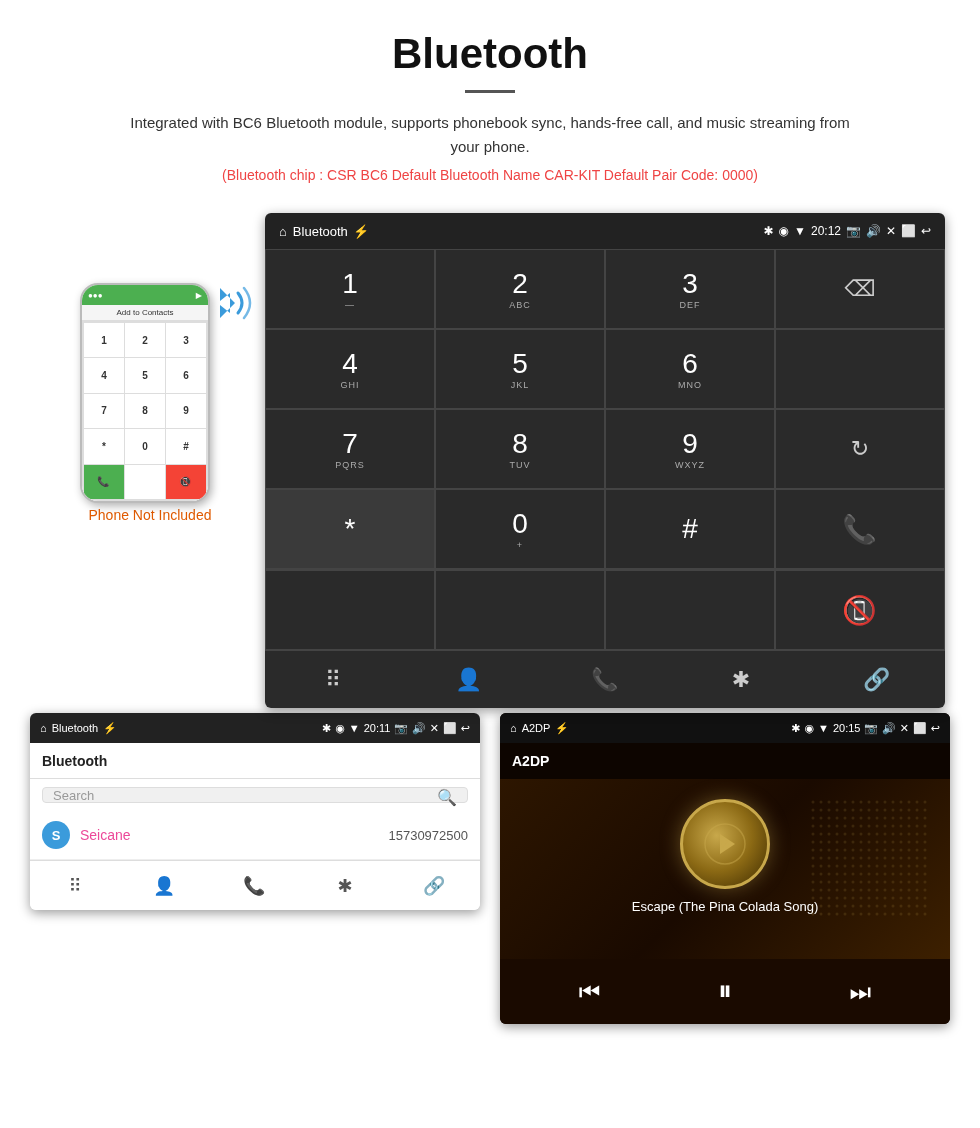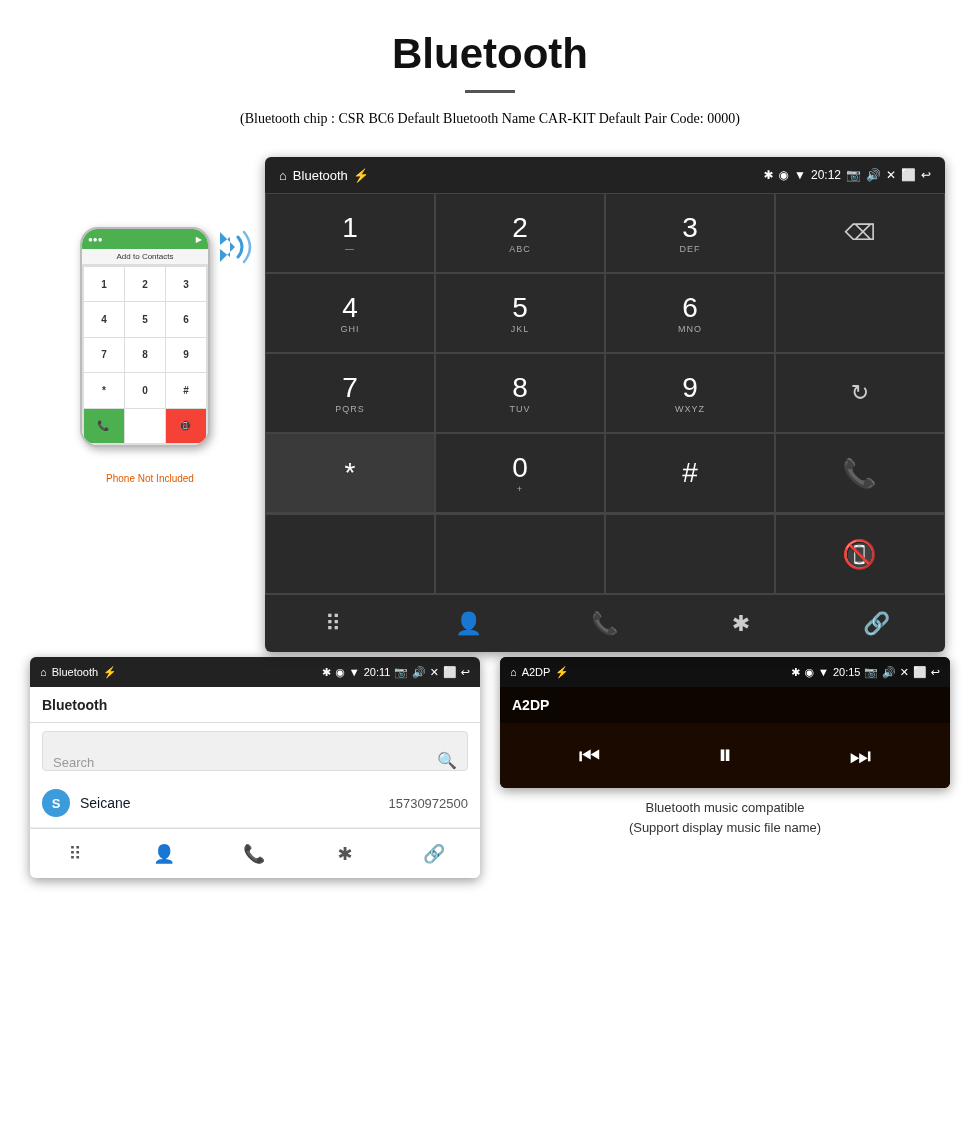--- a/index.html
+++ b/index.html
@@ -29,23 +29,22 @@
     }
     .description-text {
       font-size: 15px;
       color: #333;
       line-height: 1.6;
       max-width: 750px;
       margin: 0 auto 8px;
     }
     .specs-line {
       font-size: 14px;
-      color: #000000;
+      color: #ef4444;
       margin-top: 4px;
-      font-family: Liberation Serif, serif;
     }
 
     
     .content-area {
       padding: 0 30px;
     }
 
     
     .top-section {
       display: flex;
@@ -135,22 +134,22 @@
       font-size: 10px;
       color: #333;
       font-weight: bold;
       padding: 3px 0;
     }
     .phone-key.green { background: #4caf50; color: white; }
     .phone-key.red { background: #f44336; color: white; }
 
     .phone-label {
       color: #e05a00;
-      font-size: 10px;
-      margin-top: 26px;
+      font-size: 14px;
+      margin-top: 4px;
       text-align: right;
     }
 
     
     .android-screen {
       width: 680px;
       border-radius: 6px;
       overflow: hidden;
       box-shadow: 0 3px 12px rgba(0,0,0,0.4);
     }
@@ -276,23 +275,23 @@
     }
     .pb-title-bar span { font-size: 14px; font-weight: bold; color: #222; }
     .pb-search-area {
       padding: 8px 12px;
       background: #fff;
     }
     .pb-search-box {
       background: #f0f0f0;
       border: 1px solid #ddd;
       border-radius: 4px;
-      height: 40px;
-      display: flex;
-      align-items: flex-end;
+      height: 16px;
+      display: flex;
+      align-items: flex-start;
       padding: 0 10px;
       font-size: 13px;
       color: #999;
       position: relative;
     }
     .pb-search-box .search-icon-el {
       position: absolute;
       right: 10px;
       color: #999;
       font-size: 16px;
@@ -310,21 +309,21 @@
       background: #3b9bdb;
       border-radius: 50%;
       display: flex;
       align-items: center;
       justify-content: center;
       color: white;
       font-size: 13px;
       font-weight: bold;
       margin-right: 10px;
     }
-    .pb-contact-name { font-size: 14px; color: #0f172a; flex: 1; }
+    .pb-contact-name { font-size: 14px; color: #ec4899; flex: 1; }
     .pb-contact-phone { font-size: 13px; color: #555; }
     .pb-bottom-bar {
       background: #fff;
       height: 50px;
       display: grid;
       grid-template-columns: repeat(5, 1fr);
       border-top: 1px solid #ddd;
     }
     .pb-bottom-item {
       display: flex;
@@ -411,20 +410,21 @@
       margin-top: 10px;
       line-height: 1.5;
     }
   </style>
 </head>
 <body>
 
 <div class="page-title-section">
   <h1 class="page-title">Bluetooth</h1>
   <div class="title-divider"></div>
+  <p class="description-text">Integrated with BC6 Bluetooth module, supports phonebook sync, hands-free call, and music streaming from your phone.</p>
   <p class="specs-line">(Bluetooth chip : CSR BC6    Default Bluetooth Name CAR-KIT    Default Pair Code: 0000)</p>
 </div>
 
 <div class="content-area">
 
   <div class="top-section">
 
     <div class="phone-side">
       <div class="phone-graphic">
 
@@ -642,26 +642,46 @@
             <span>✕</span>
             <span>⬜</span>
             <span>↩</span>
           </div>
         </div>
 
         <div class="ms-title-bar">
           <span>A2DP</span>
         </div>
 
+        <div class="ms-album-area">
+
+          <svg class="ms-dots-bg" viewBox="0 0 120 120">
+            <defs>
+              <pattern id="dotpat" x="0" y="0" width="8" height="8" patternUnits="userSpaceOnUse">
+                <circle cx="3" cy="3" r="1.5" fill="#c8a84b" opacity="0.5"></circle>
+              </pattern>
+            </defs>
+            <rect width="120" height="120" fill="url(#dotpat)"></rect>
+          </svg>
+
+          <div class="ms-album-art">
+            <svg width="50" height="50" viewBox="0 0 50 50">
+              <circle cx="25" cy="25" r="20" fill="none" stroke="#c8a84b" stroke-width="1.5" opacity="0.5"></circle>
+              <path d="M20 15 L20 35 L35 25 Z" fill="#c8a84b"></path>
+              <circle cx="25" cy="25" r="4" fill="#c8a84b" opacity="0.7"></circle>
+
+              <path d="M22 18 L28 23 L22 28 L22 22 L26 26 L26 20 L22 24 Z" fill="#c8a84b" opacity="0.8"></path>
+            </svg>
+          </div>
+
+          <p class="ms-song-title">Escape (The Pina Colada Song)</p>
+        </div>
 
         <div class="ms-controls">
           <span class="ms-ctrl-btn">⏮</span>
           <span class="ms-ctrl-btn" style="font-size:28px;">⏸</span>
           <span class="ms-ctrl-btn">⏭</span>
         </div>
       </div>
-      <p class="bottom-caption">
-        <span>Bluetooth music compatible<br>(Support display music file name)</span>
-      </p>
     </div>
 
   </div>
 </div>
 
 </body></html>

